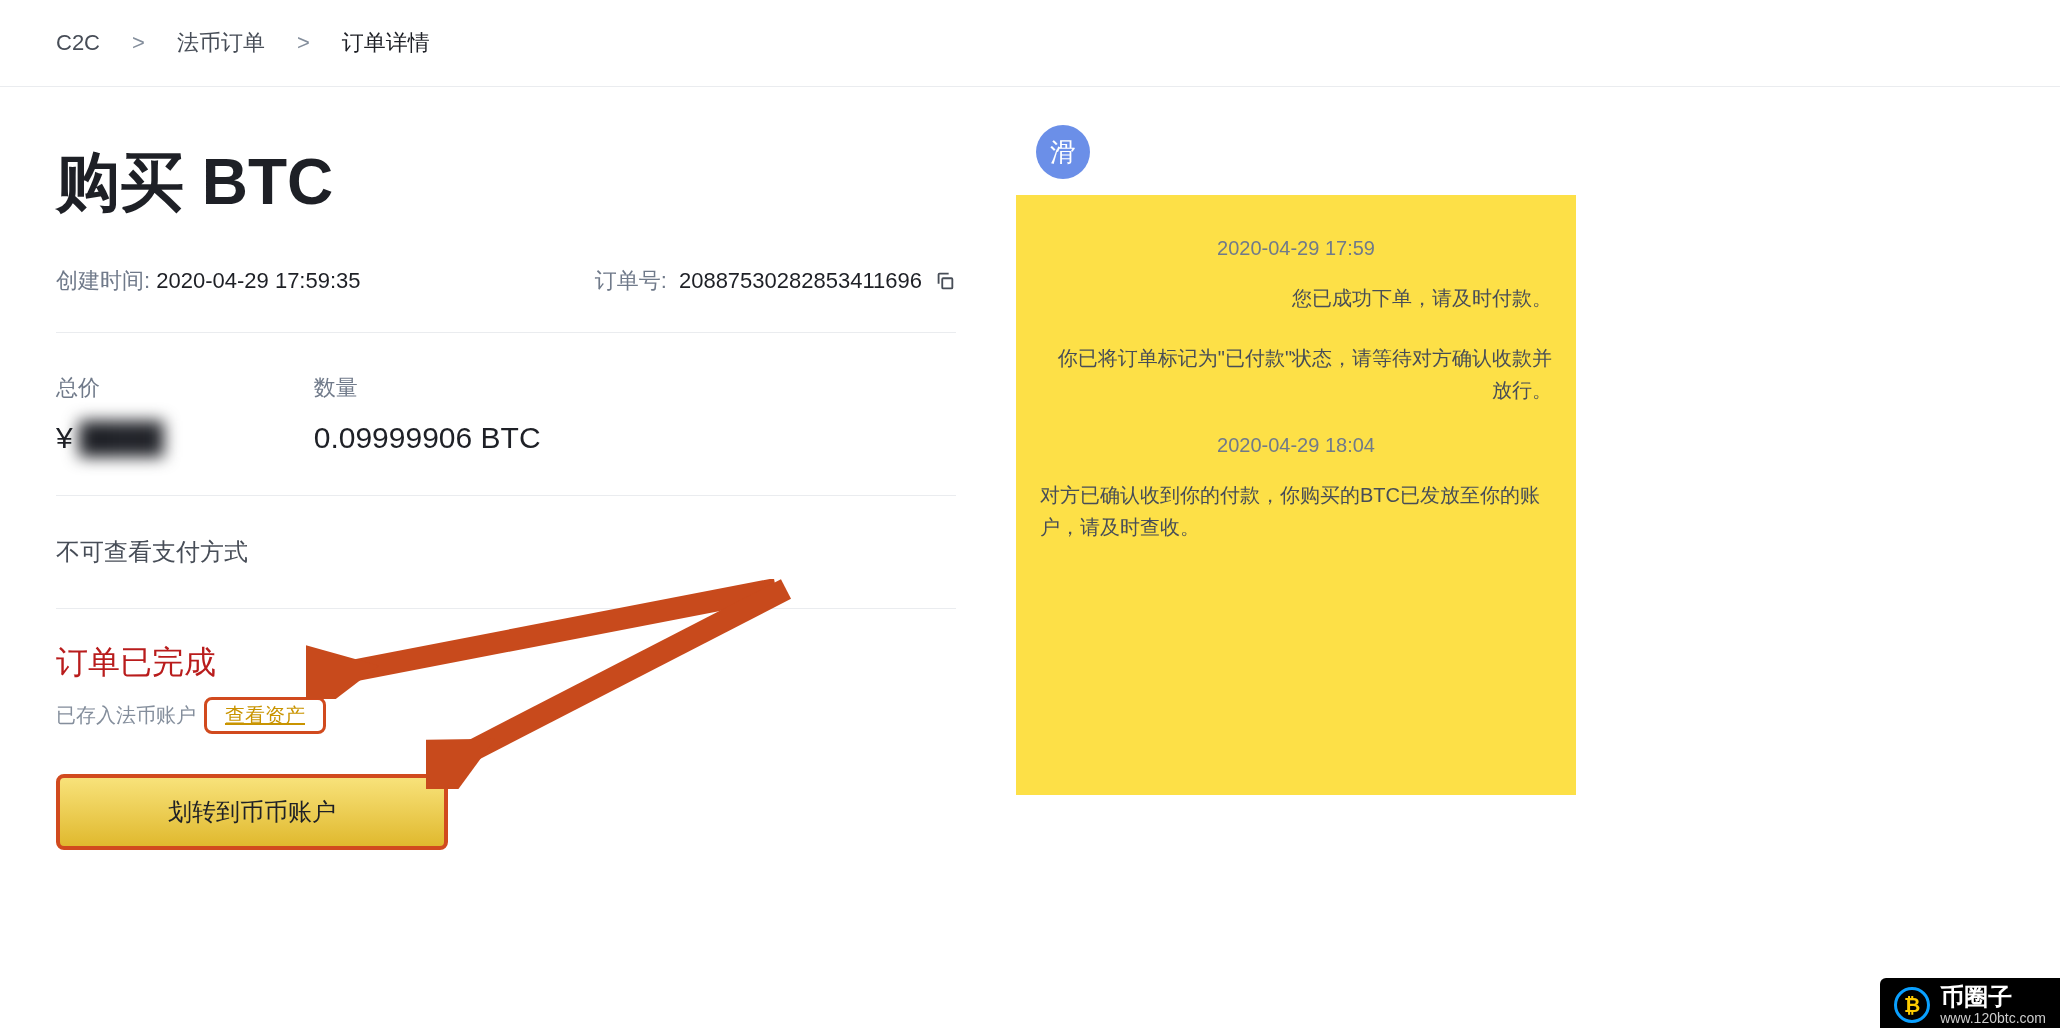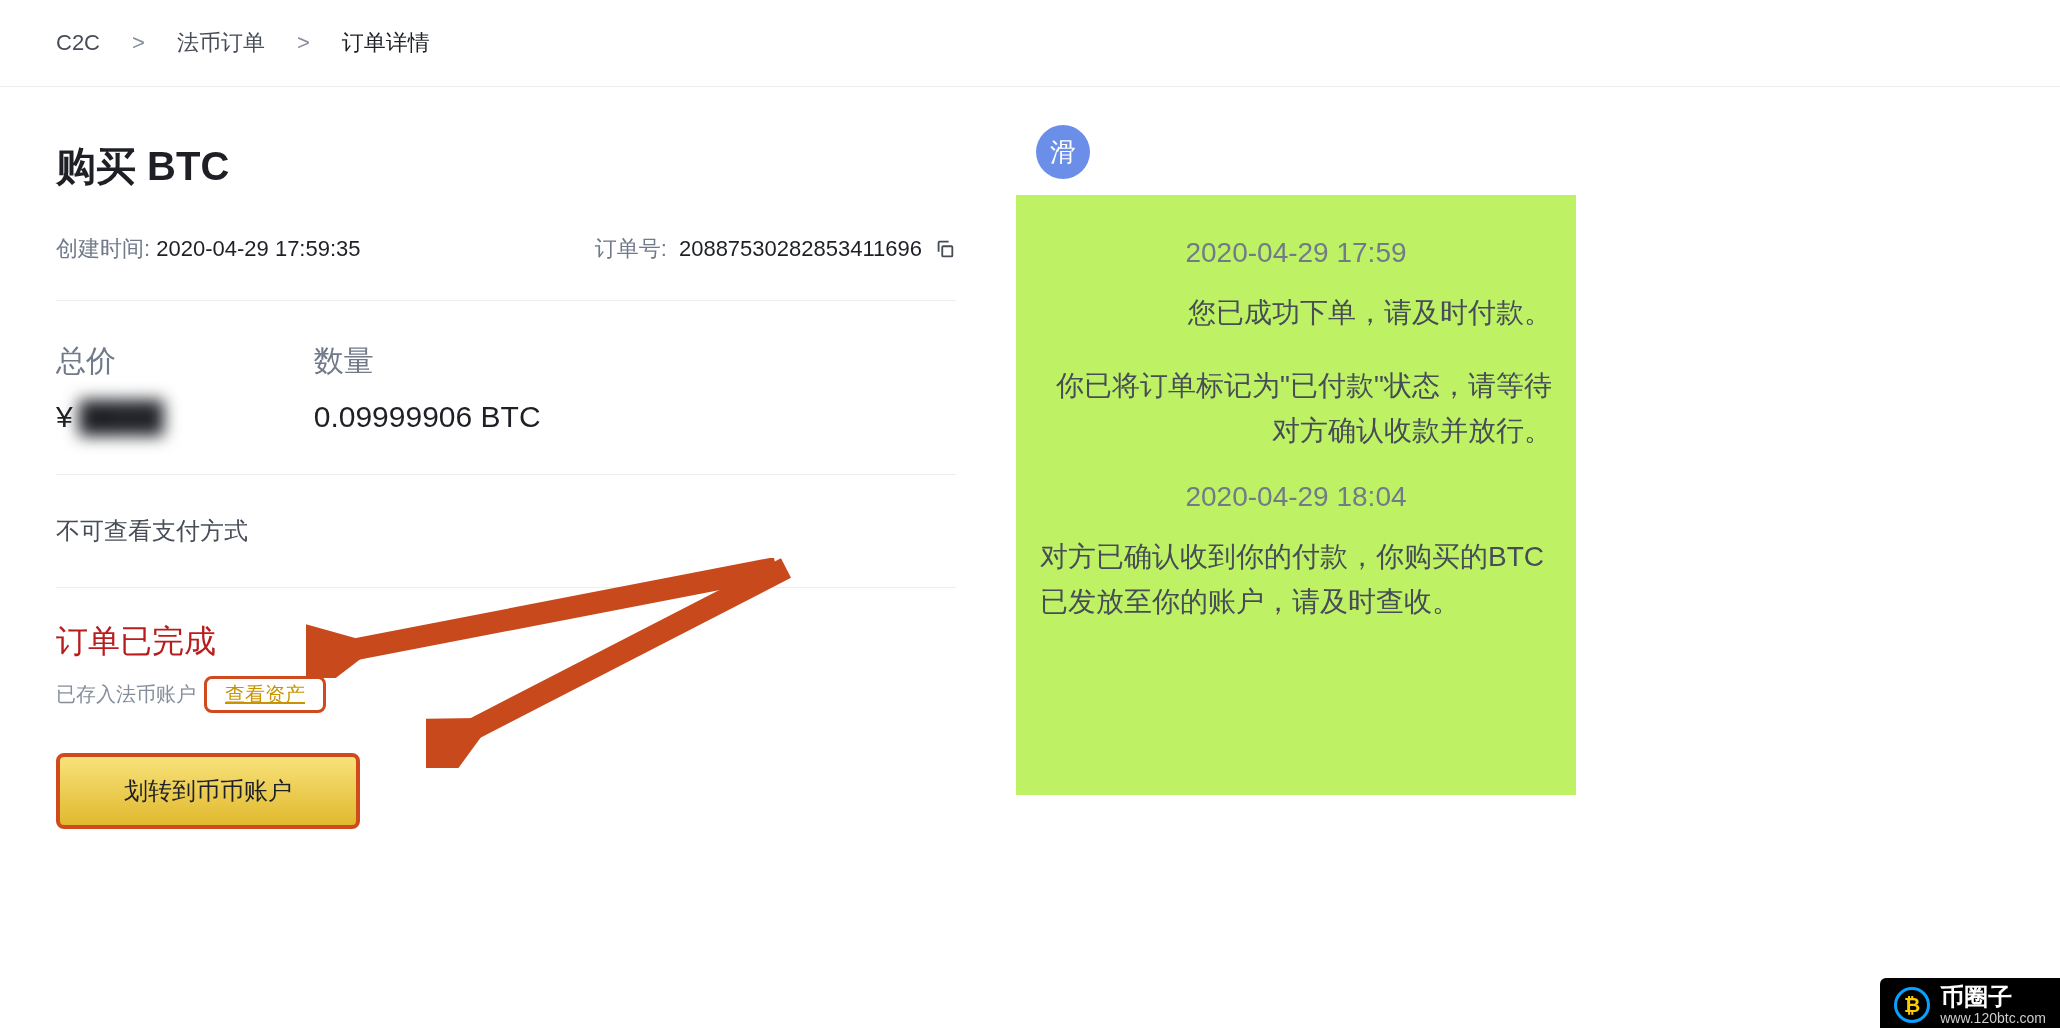--- a/index.html
+++ b/index.html
@@ -26,21 +26,21 @@
     .container {
       display: flex;
       padding: 0 56px;
     }
     .main {
       flex: 1;
       padding: 52px 0 0 0;
       max-width: 900px;
     }
     .page-title {
-      font-size: 40px;
+      font-size: 64px;
       font-weight: 700;
       color: #1e2026;
       margin-bottom: 40px;
     }
     .meta-row {
       display: flex;
       justify-content: space-between;
       align-items: center;
       font-size: 22px;
       color: #707a8a;
@@ -55,21 +55,21 @@
       padding: 40px 0;
       gap: 0;
       border-bottom: 1px solid #eaecef;
     }
     .stat {
       display: flex;
       flex-direction: column;
       gap: 18px;
       margin-right: 150px;
     }
-    .stat-label { font-size: 30px; color: #707a8a; }
+    .stat-label { font-size: 22px; color: #707a8a; }
     .stat-value { font-size: 30px; font-weight: 500; color: #1e2026; }
     .stat-value .currency-symbol { margin-right: 6px; }
     .blur { filter: blur(8px); }
     .payment-note {
       padding: 40px 0;
       font-size: 24px;
       color: #474d57;
       border-bottom: 1px solid #eaecef;
     }
     .order-status-block {
@@ -90,21 +90,21 @@
     .view-assets-link {
       color: #c99400;
       padding: 2px 18px;
       border: 3px solid #d14a1e;
       border-radius: 8px;
     }
     .transfer-btn {
       display: inline-block;
       margin-top: 40px;
       padding: 18px 14px;
-      width: 304px;
+      width: 392px;
       text-align: center;
       background: linear-gradient(180deg, #f8e27a 0%, #e0b92e 100%);
       color: #1e2026;
       font-size: 24px;
       font-weight: 500;
       border: 4px solid #d14a1e;
       border-radius: 8px;
       cursor: pointer;
     }
     .sidebar {
@@ -128,24 +128,24 @@
       display: flex;
       align-items: center;
       justify-content: center;
       font-size: 26px;
     }
     .chat-user-info { display: flex; flex-direction: column; gap: 4px; }
     .chat-user-name { font-size: 24px; color: #1e2026; font-weight: 500; }
     .chat-user-sub { font-size: 18px; color: #848e9c; }
     .chat-user-sub .blur-inline { filter: blur(5px); display: inline-block; }
     .chat-body {
-      background: #bef264;
+      background: #fde047;
       padding: 30px 24px;
       min-height: 600px;
-      font-size: 28px;
+      font-size: 20px;
       color: #474d57;
     }
     .chat-ts {
       text-align: center;
       color: #707a8a;
       margin: 12px 0 22px;
     }
     .chat-msg {
       text-align: right;
       color: #474d57;

